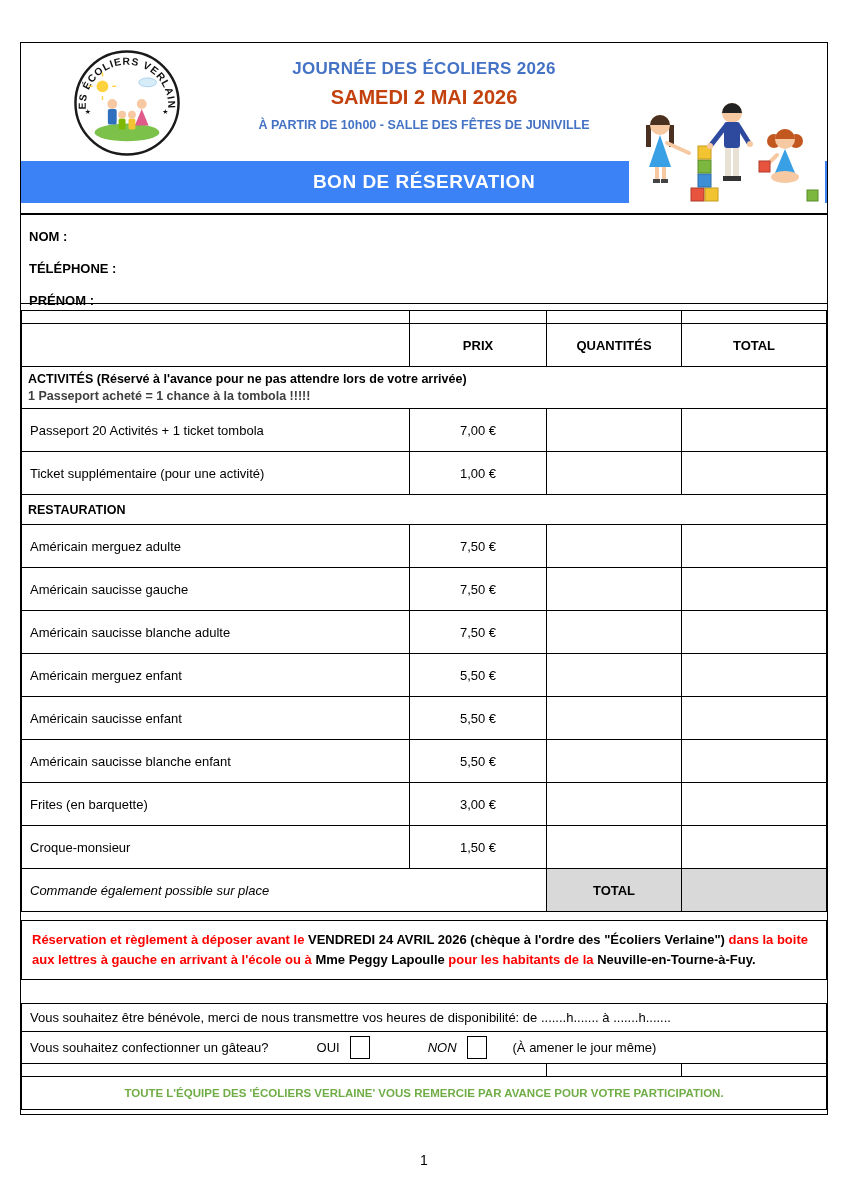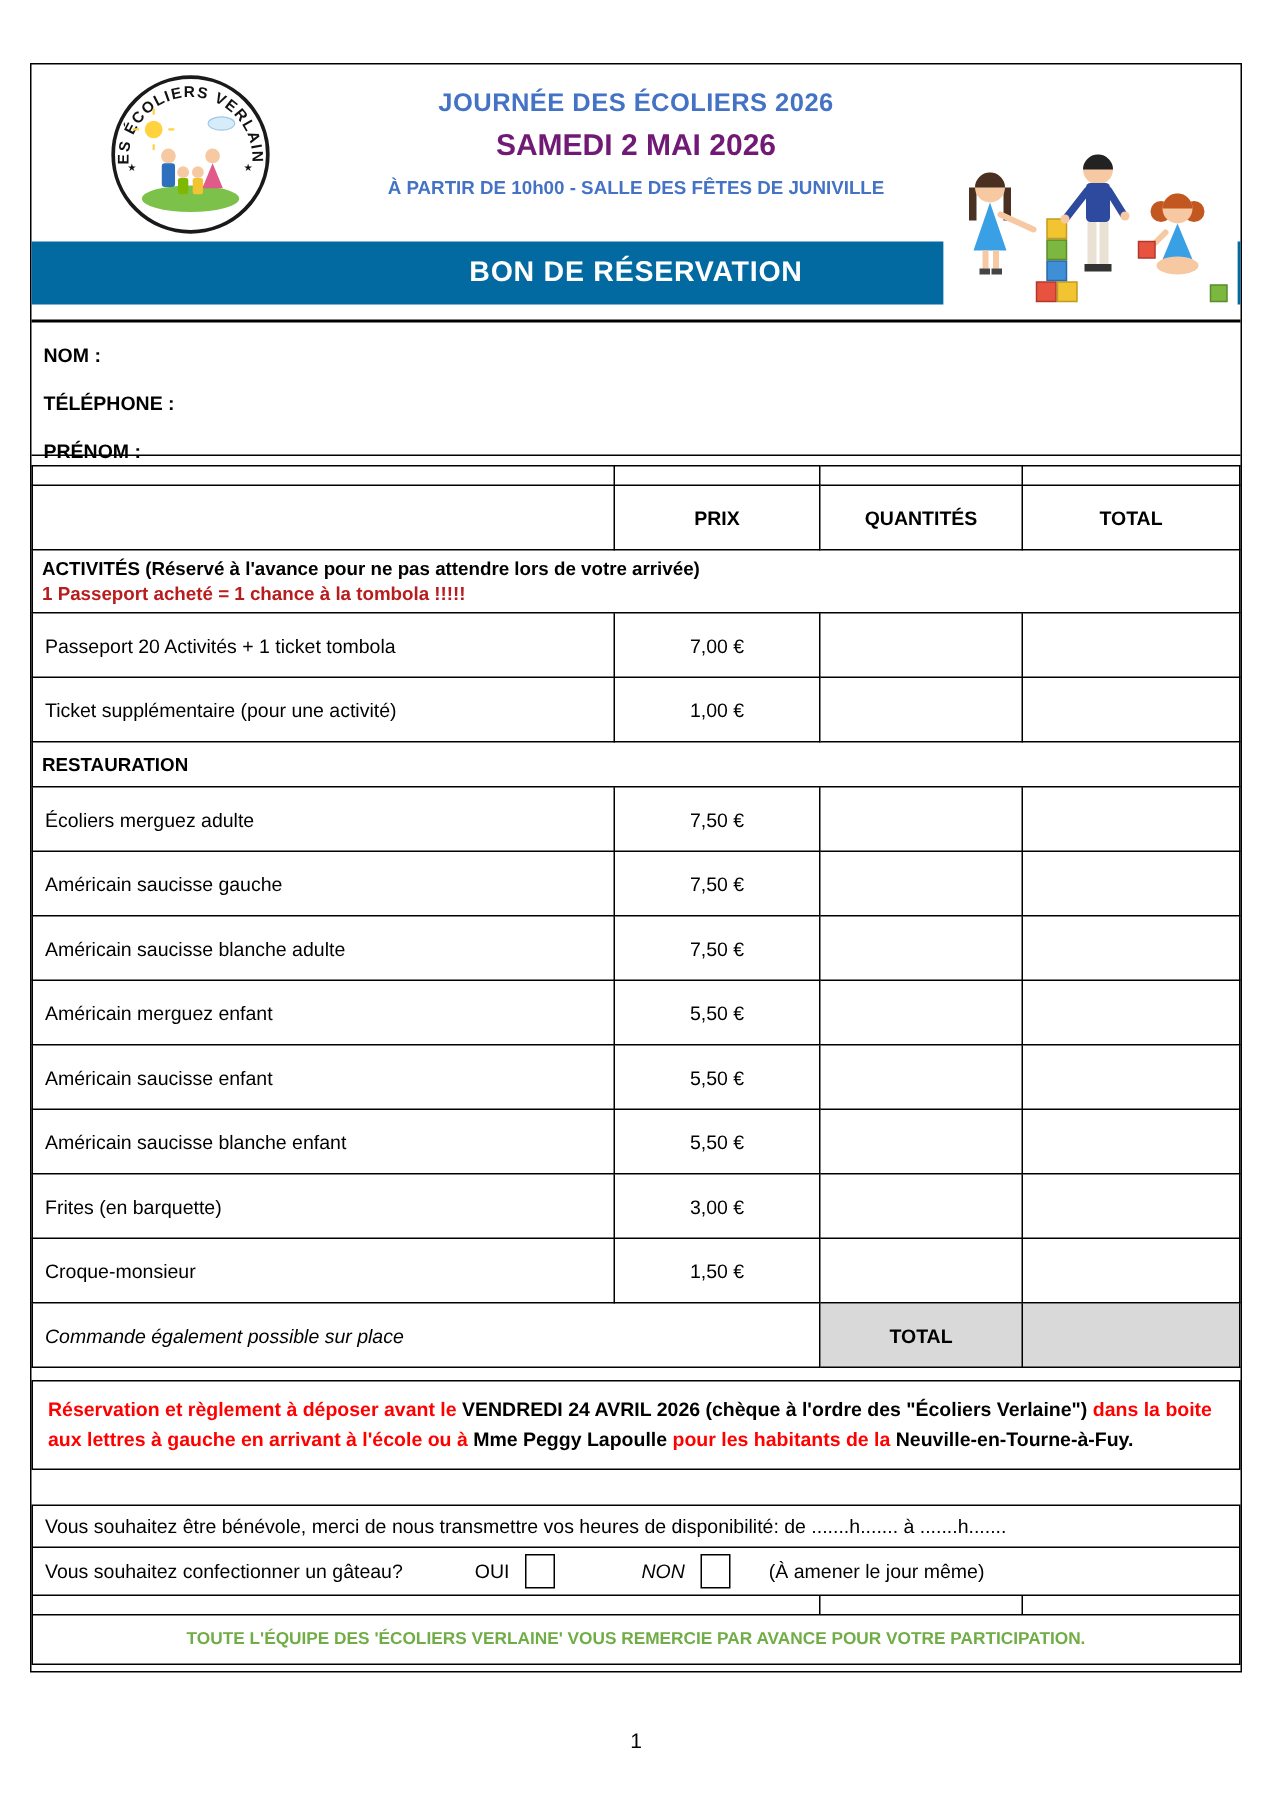--- a/index.html
+++ b/index.html
@@ -12,38 +12,38 @@
   }
   .sheet {
     position: absolute; left: 20px; top: 42px; width: 808px;
     border: 1.5px solid #000; background: #fff; padding-bottom: 4px;
   }
   
   .header { position: relative; height: 118px; }
   .logo { position: absolute; left: 52px; top: 6px; }
   .titles { text-align: center; padding-top: 16px; }
   .title1 { color: #4472C4; font-size: 17px; font-weight: bold; letter-spacing: .3px; }
-  .title2 { color: #701a75; font-size: 20px; font-weight: bold; margin-top: 7px; }
+  .title2 { color: #c2410c; font-size: 20px; font-weight: bold; margin-top: 7px; }
   .subtitle { color: #4472C4; font-size: 12.5px; font-weight: bold; margin-top: 9px; }
   .banner {
-    height: 42px; background: #0369a1; color: #fff; font-size: 19px; font-weight: bold;
+    height: 42px; background: #3b82f6; color: #fff; font-size: 19px; font-weight: bold;
     text-align: center; line-height: 42px; letter-spacing: .5px;
   }
   .kids { position: absolute; top: 52px; right: 2px; width: 196px; height: 114px; background: #fff; z-index: 3; }
   
   .identity { border-top: 2px solid #000; border-bottom: 1.5px solid #000; margin-top: 10px; height: 91px; padding: 14px 8px 0; }
   .identity .field { font-size: 13px; font-weight: bold; margin-bottom: 17px; }
   
   .grid { width: 100%; border-collapse: collapse; table-layout: fixed; margin-top: 6px; }
   .grid td { border: 1px solid #000; font-size: 13px; vertical-align: middle; }
   .spacer-row td { height: 13px; font-size: 0; }
   .head-row td { height: 43px; font-weight: bold; text-align: center; }
   .band-row td { padding: 4px 6px; height: 42px; }
   .band-title { font-weight: bold; font-size: 12.5px; }
-  .band-note { font-weight: bold; font-size: 12.5px; color: #b91c1c; margin-top: 3px; }
+  .band-note { font-weight: bold; font-size: 12.5px; color: #404040; margin-top: 3px; }
   .section-row td { height: 30px; font-weight: bold; font-size: 12.5px; padding: 0 6px; }
   .item-row td { height: 43px; }
   .item-row .label { padding: 0 8px; }
   .item-row .price { text-align: center; }
   .footer-row td { height: 43px; }
   .note-cell { font-style: italic; padding: 0 8px; }
   .gray { background: #D9D9D9; }
   .total-label { font-weight: bold; text-align: center; }
   
   .red-box { border: 1.5px solid #000; margin-top: 8px; padding: 9px 10px; font-size: 13px; font-weight: bold; line-height: 1.55; }
@@ -209,21 +209,21 @@
     <tr class="item-row">
       <td class="label">Ticket supplémentaire (pour une activité)</td>
       <td class="price">1,00 €</td>
       <td></td>
       <td></td>
     </tr>
     <tr class="section-row">
       <td colspan="4">RESTAURATION</td>
     </tr>
     <tr class="item-row">
-      <td class="label">Écoliers merguez adulte</td>
+      <td class="label">Américain merguez adulte</td>
       <td class="price">7,50 €</td>
       <td></td>
       <td></td>
     </tr>
     <tr class="item-row">
       <td class="label">Américain saucisse gauche</td>
       <td class="price">7,50 €</td>
       <td></td>
       <td></td>
     </tr>

